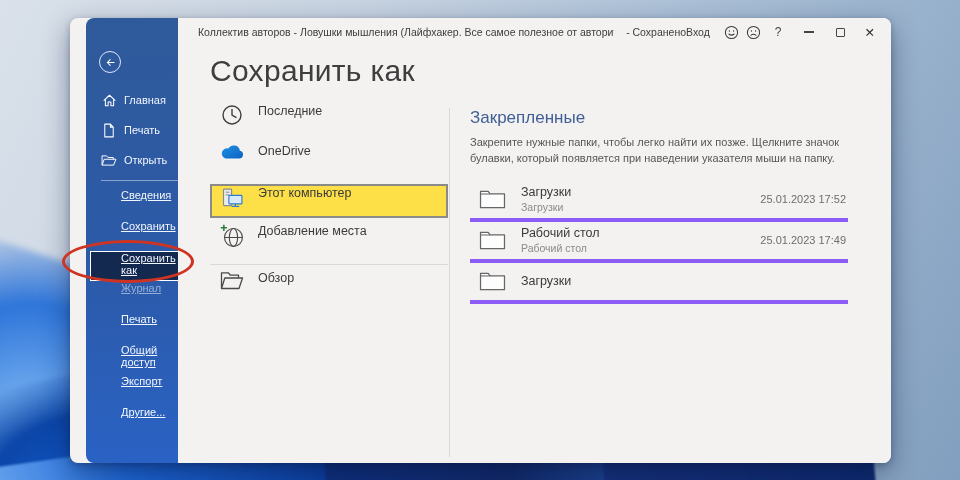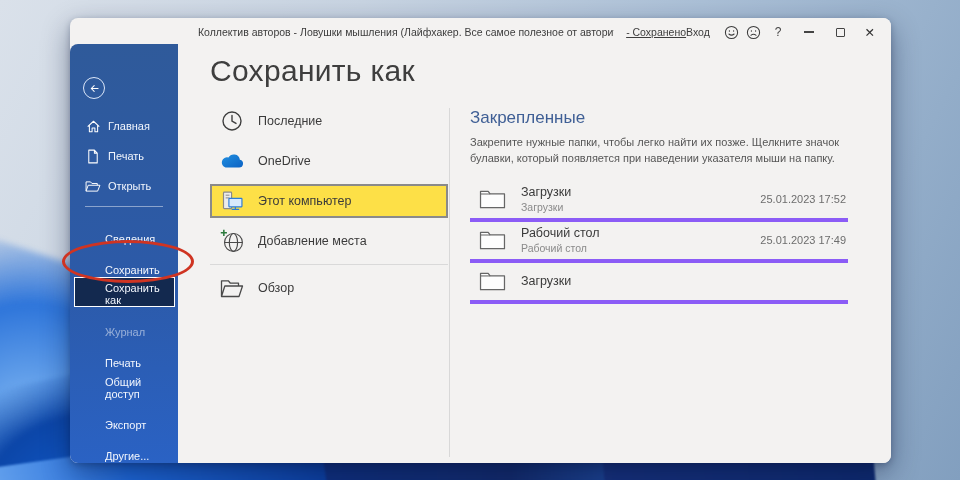--- a/index.html
+++ b/index.html
@@ -31,58 +31,58 @@
   .wp-s5 { left: 605px; top: 443px; width: 270px; height: 75px;
     background: linear-gradient(90deg, #16307c, #0e2a70);
     transform: rotate(-5deg); filter: blur(1px); }
 
   
   .window { position: absolute; left: 70px; top: 18px; width: 821px; height: 445px;
     border-radius: 8px; z-index: 2; background: #f3f2f1;
     box-shadow: 0 10px 28px rgba(8,18,55,.42), 0 2px 6px rgba(8,18,55,.25); }
 
   
-  .sidebar { position: absolute; left: 0; top: 0; bottom: 0; width: 108px;
+  .sidebar { position: absolute; left: 16px; top: 0; bottom: 0; width: 108px;
     border-radius: 8px 0 0 8px; color: #f2f6fd;
-    background: linear-gradient(178deg, #2f5a9a 0%, #2c5aa8 55%, #2a62c4 100%); margin-top: 26px; }
+    background: linear-gradient(178deg, #2f5a9a 0%, #2c5aa8 55%, #2a62c4 100%); }
   .back-btn { width: 22px; height: 22px; border: 1.5px solid #dce7f9; border-radius: 50%;
     margin: 33px 0 10px 13px; display: flex; align-items: center; justify-content: center; cursor: pointer; }
   .nav { list-style: none; }
   .nav-top { margin-top: 12px; }
   .nav-top li { height: 30px; display: flex; align-items: center; padding-left: 15px; gap: 7px;
     font-size: 11px; cursor: pointer; }
   .nav-top .sicon { width: 16px; display: flex; justify-content: center; }
   .nav-divider { height: 1px; background: rgba(255,255,255,.45); margin: 5px 15px 8px; }
-  .nav-main li { height: 30px; margin-bottom: 1px; display: flex; align-items: flex-end;
-    padding-left: 35px; font-size: 11px; cursor: pointer; }
+  .nav-main li { height: 30px; margin-bottom: 1px; display: flex; align-items: flex-start;
+    padding-left: 35px; font-size: 11px; cursor: pointer; text-decoration: underline; }
   .nav-main li.active { background: #13294f; border: 1px solid #ffffff;
     margin: 0 3px 1px 4px; padding-left: 30px; }
   .nav-main li.disabled { color: rgba(255,255,255,.5); cursor: default; }
 
   
   .content { position: absolute; left: 108px; right: 0; top: 0; bottom: 0;
     border-radius: 0 8px 8px 0; background: #f3f2f1; overflow: hidden; }
   .titlebar { height: 28px; display: flex; align-items: center; padding: 0 16px 0 20px;
     font-size: 10.5px; color: #3d3d3d; }
   .doc-title { white-space: nowrap; overflow: hidden; }
-  .saved { margin-left: 12px; white-space: nowrap; text-decoration: underline; }
+  .saved { margin-left: 12px; white-space: nowrap; }
   .signin { margin-left: auto; cursor: pointer; }
   .fb { margin-left: 14px; cursor: pointer; display: flex; }
   .fb + .fb { margin-left: 7px; }
   .help { margin-left: 14px; font-size: 12px; color: #444; cursor: pointer; }
   .win-btn { cursor: pointer; display: flex; align-items: center; justify-content: center; }
   .btn-min { margin-left: 22px; } .btn-min i { display: block; width: 10px; height: 1.3px; background: #444; }
   .btn-max { margin-left: 22px; } .btn-max i { display: block; width: 9px; height: 9px; border: 1.2px solid #444; border-radius: 1px; }
   .btn-close { margin-left: 20px; font-size: 12.5px; color: #333; }
 
   .backstage { position: relative; height: calc(100% - 28px); padding-left: 32px; }
   .page-title { margin-top: 8px; font-size: 30px; font-weight: 300; color: #3e3e3e; letter-spacing: .3px; }
 
   .places { width: 238px; margin-top: 16px; }
-  .place { height: 34px; display: flex; align-items: center; gap: 12px; padding-left: 8px;
+  .place { height: 34px; display: flex; gap: 12px; padding-left: 8px;
     margin-bottom: 6px; font-size: 12.5px; color: #3b3b3b; cursor: pointer; }
   .place .picon { width: 28px; display: flex; justify-content: center; }
   .place.selected { background: #fde047; border: 2px solid #8a8a8a; padding-left: 6px; }
   .places-divider { height: 1px; background: #d9d9d9; margin: 0 0 6px; }
 
   .vdivider { position: absolute; left: 271px; top: 54px; bottom: 14px; width: 1px; background: #d8d8d8; }
 
   .pinned-panel { position: absolute; left: 292px; top: 54px; width: 378px; }
   .sec-title { font-size: 17px; color: #3f5f95; margin-bottom: 7px; font-weight: normal; }
   .desc { font-size: 11px; line-height: 1.45; color: #565656; margin-bottom: 14px; }

